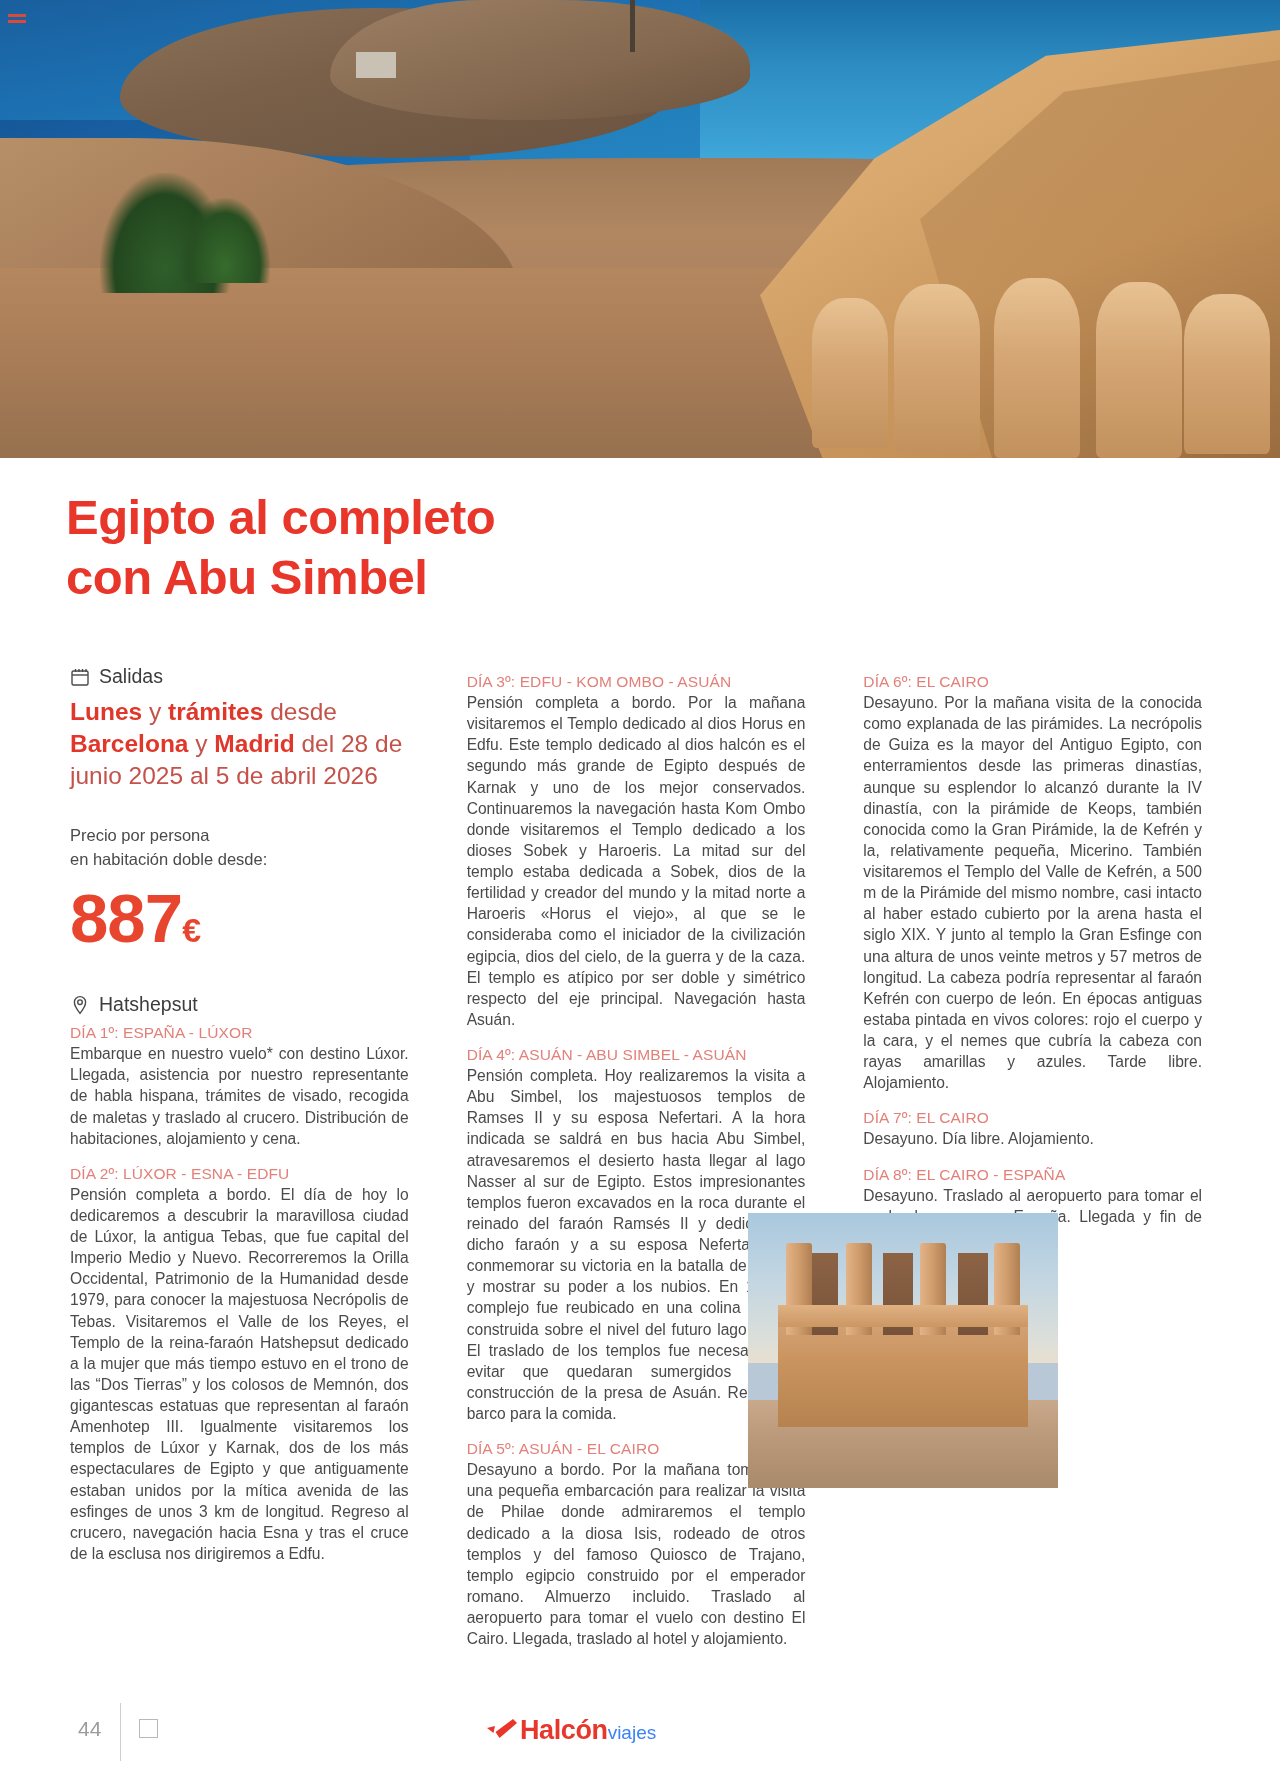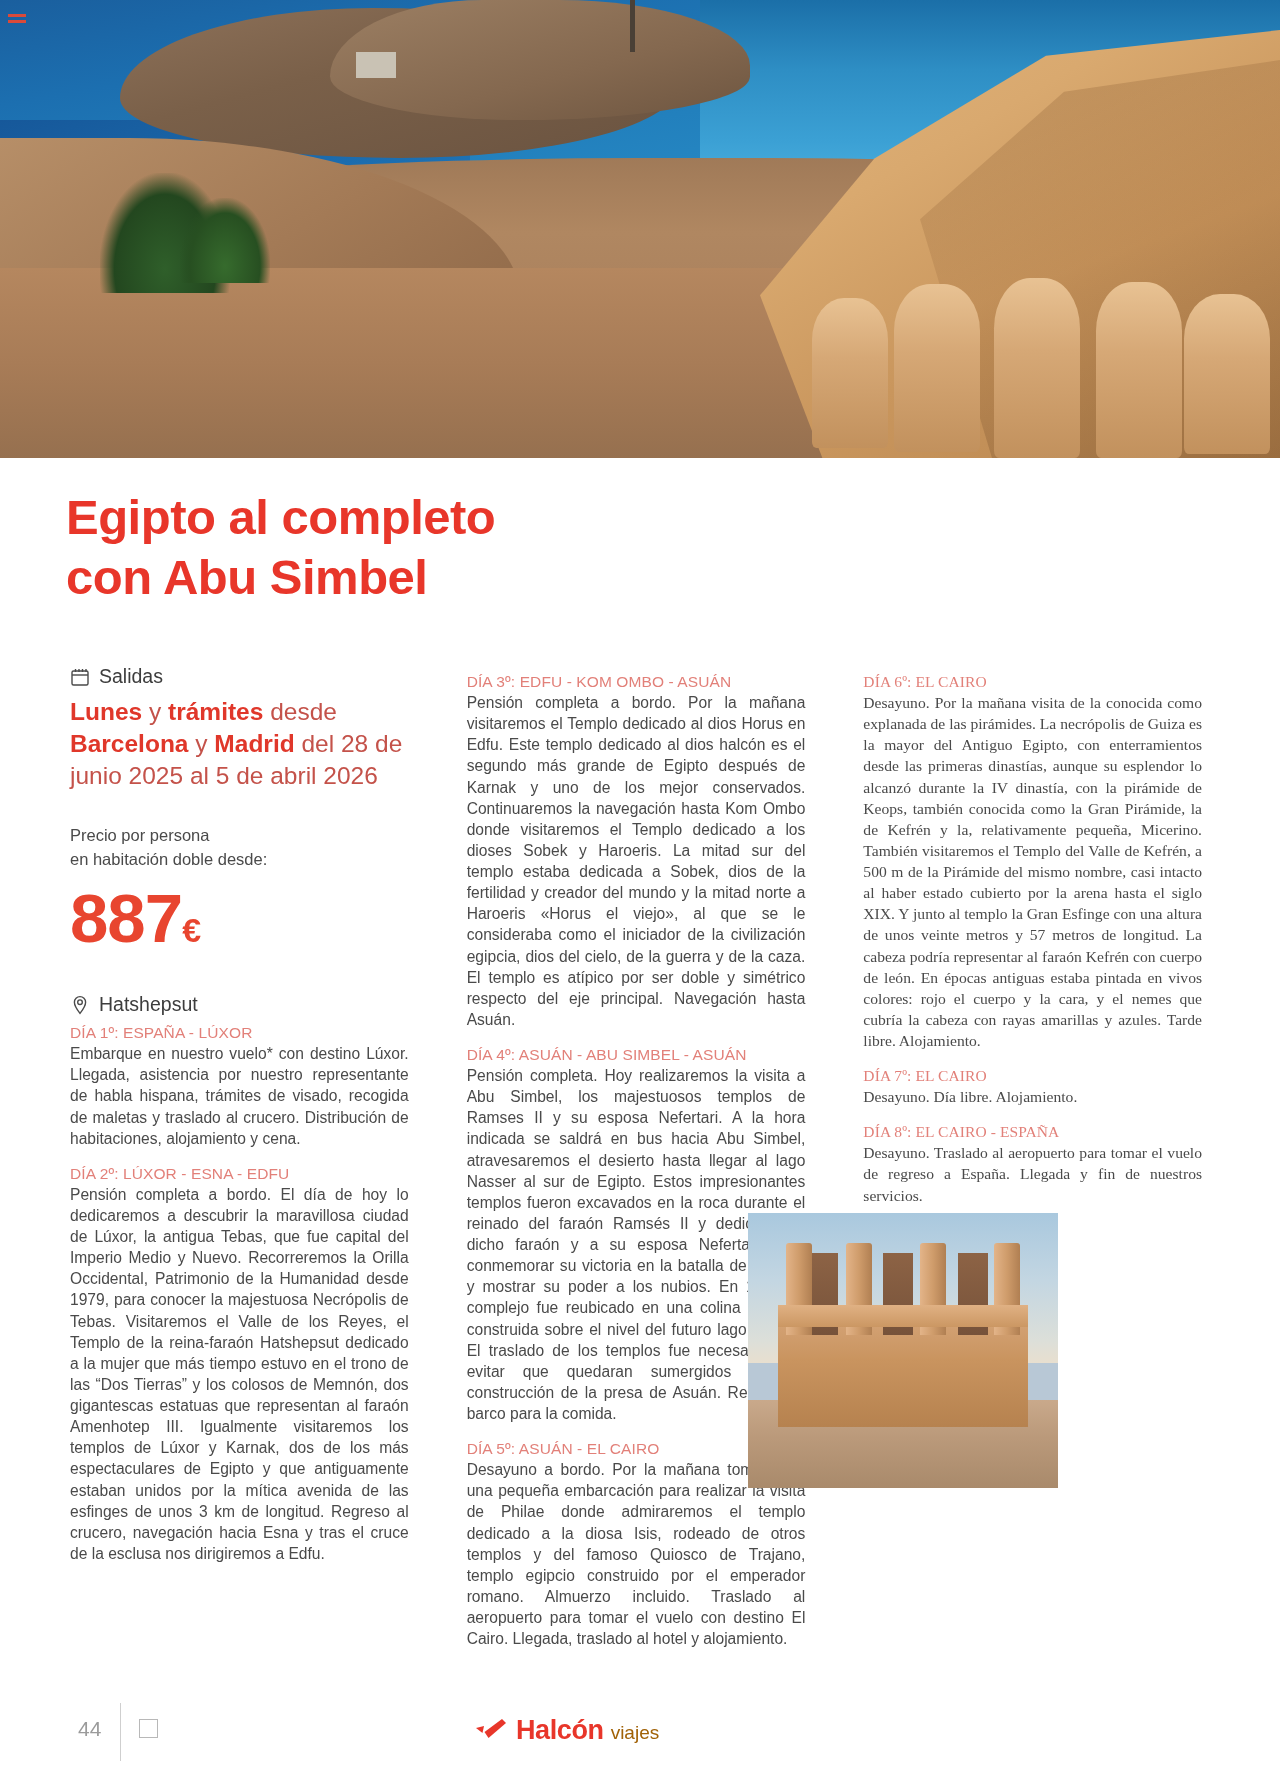--- a/index.html
+++ b/index.html
@@ -154,21 +154,21 @@
   
   .cols {
     position: absolute;
     left: 70px;
     top: 665px;
     width: 1140px;
     display: flex;
     gap: 0;
   }
   .col { width: 341px; margin-right: 58px; }
-  .col:last-child { margin-right: 8px; font-family: Liberation Serif, serif; }
+  .col:last-child { margin-right: 8px; }
 
   
   .meta-head {
     display: flex;
     align-items: center;
     gap: 9px;
     margin-bottom: 8px;
   }
   .meta-head .label {
     font-size: 19.5px;
@@ -278,36 +278,35 @@
     background: #cfcfcf;
   }
   .foot-square {
     position: absolute;
     left: 139px; top: 38px;
     width: 19px; height: 19px;
     border: 1.4px solid #b8b8b8;
   }
   .brand {
     position: absolute;
-    left: 475px; top: 34px;
+    left: 486px; top: 34px;
     display: flex;
     align-items: baseline;
-    gap: 7px;
   }
   .brand-mark { position: relative; width: 34px; height: 26px; align-self: center; }
   .brand-name {
     font-size: 27px;
     font-weight: 700;
     color: #E8362A;
     letter-spacing: -0.4px;
   }
   .brand-sub {
     font-size: 19px;
     font-weight: 400;
-    color: #a16207;
+    color: #3b82f6;
     letter-spacing: 0px;
   }
 </style>
 </head>
 <body>
 
 <div class="page">
 
   <div class="hero">
     <div class="hero-sky"></div>

